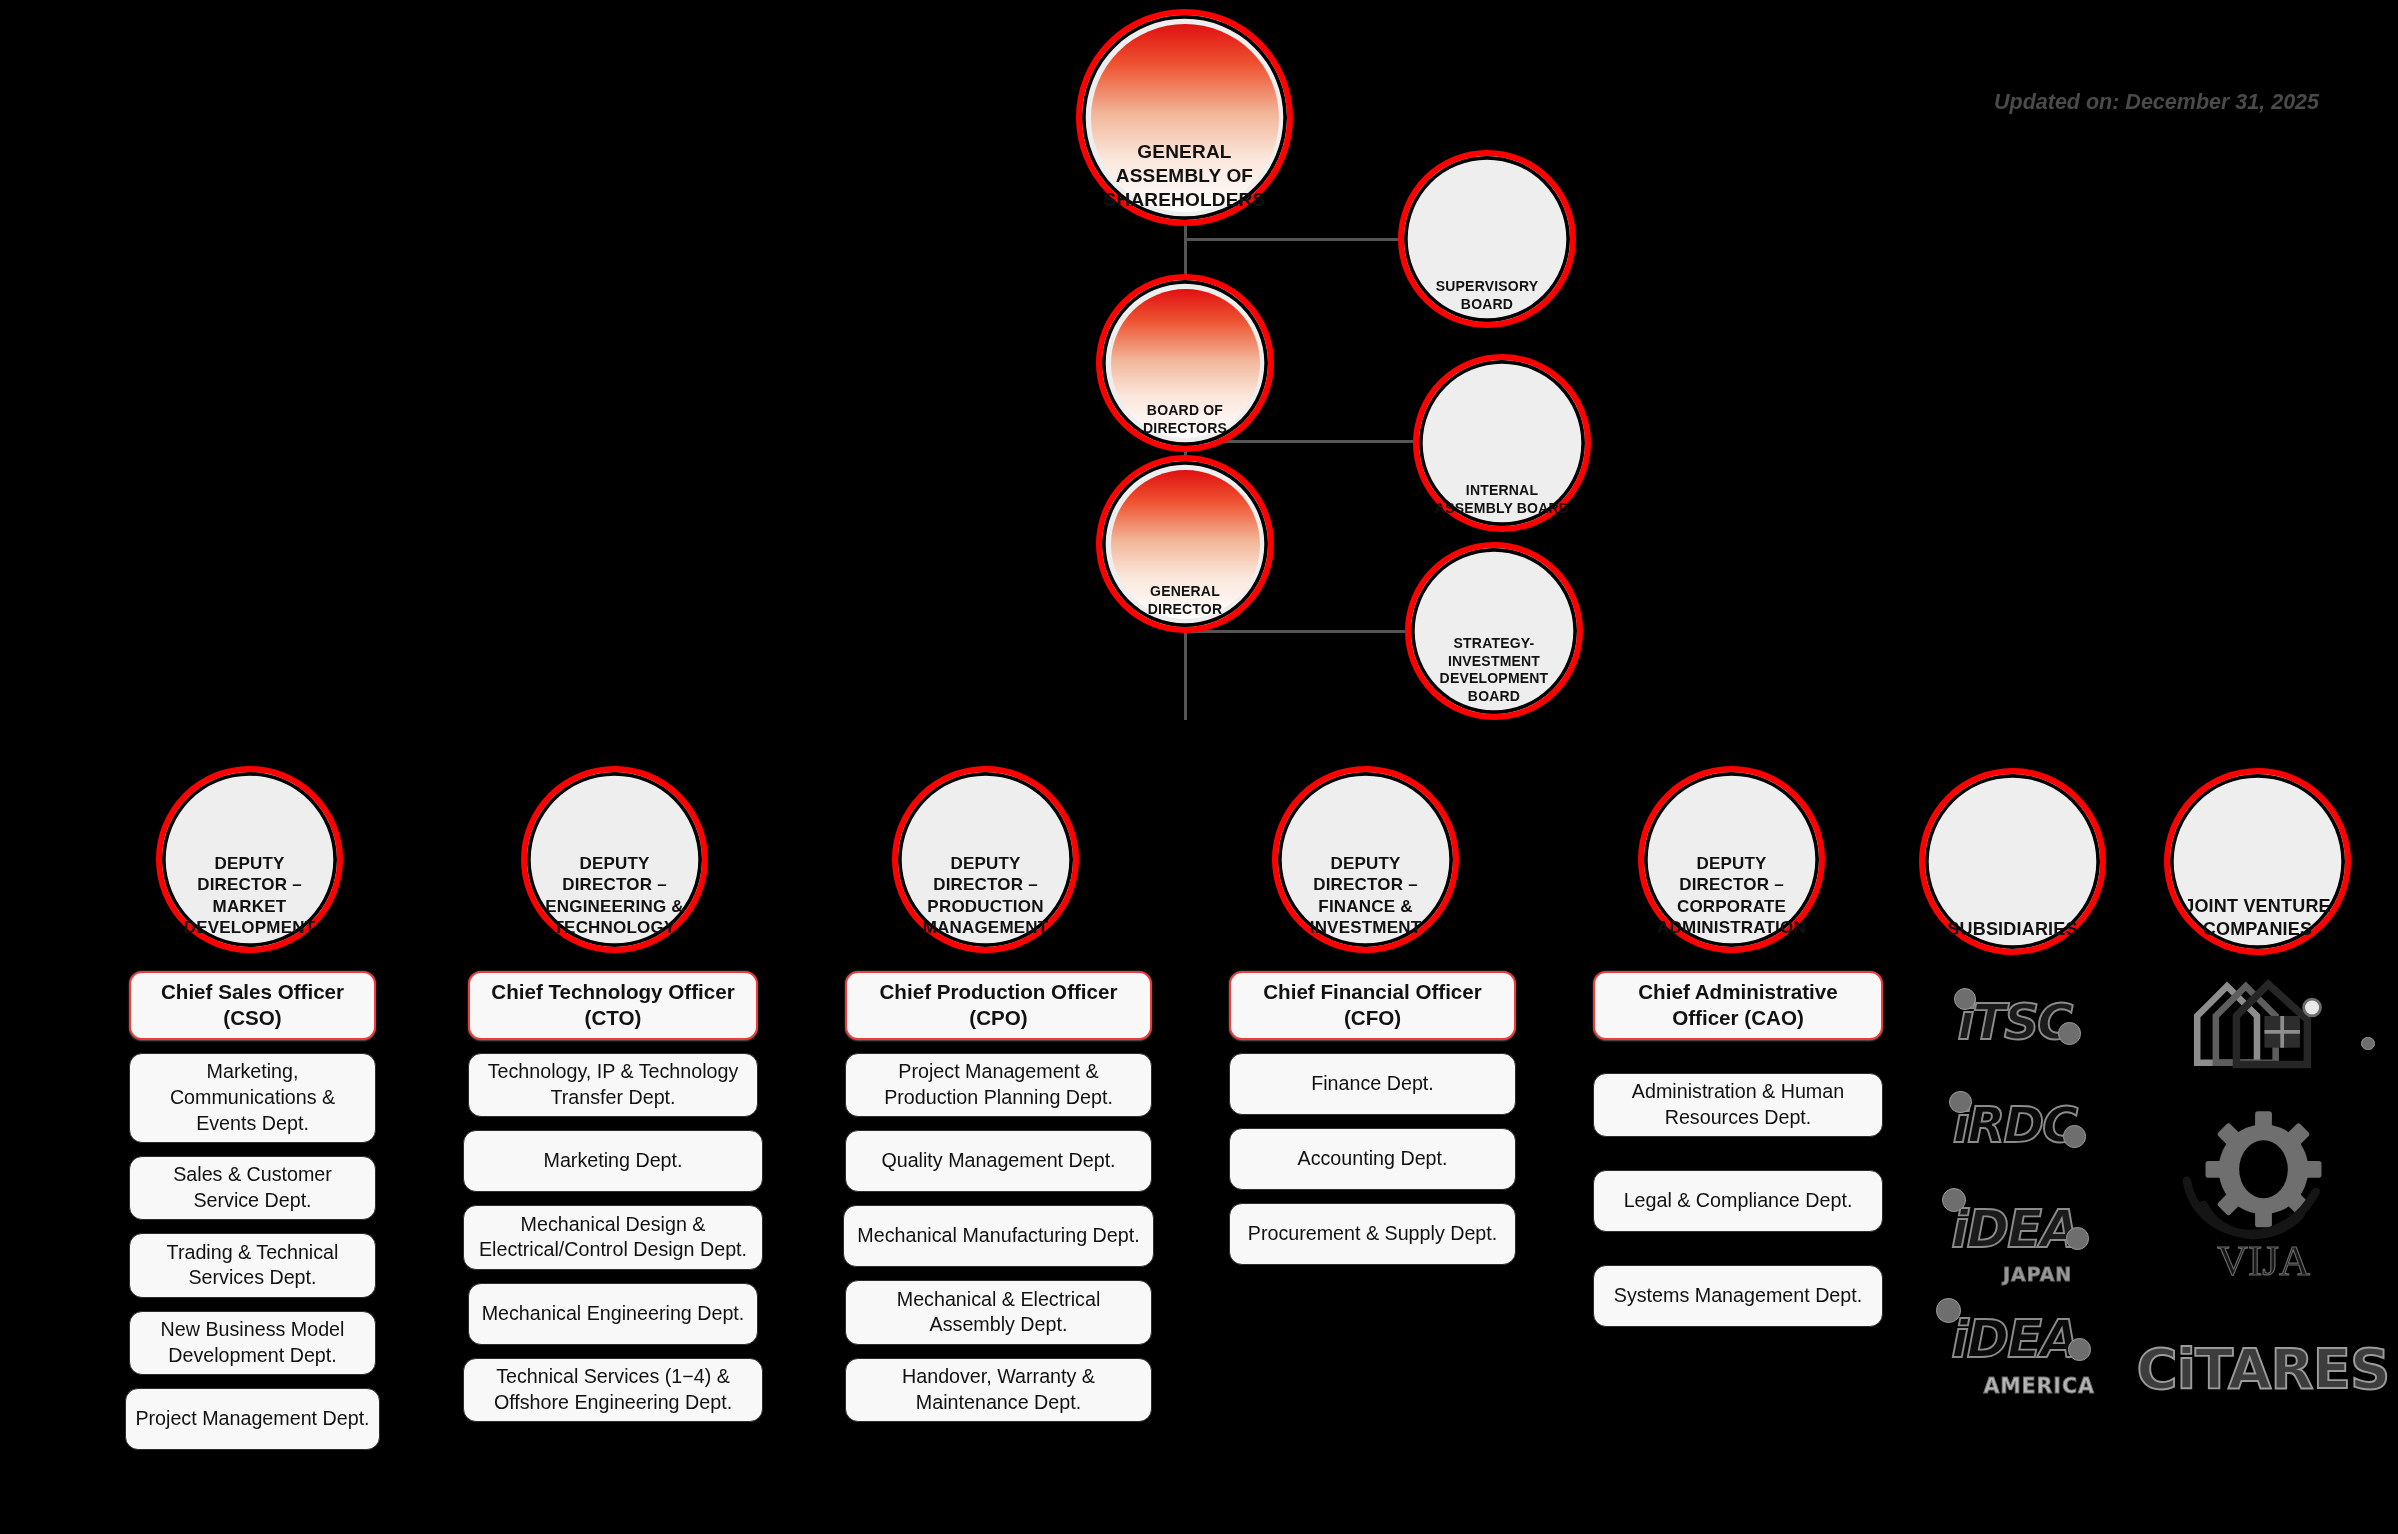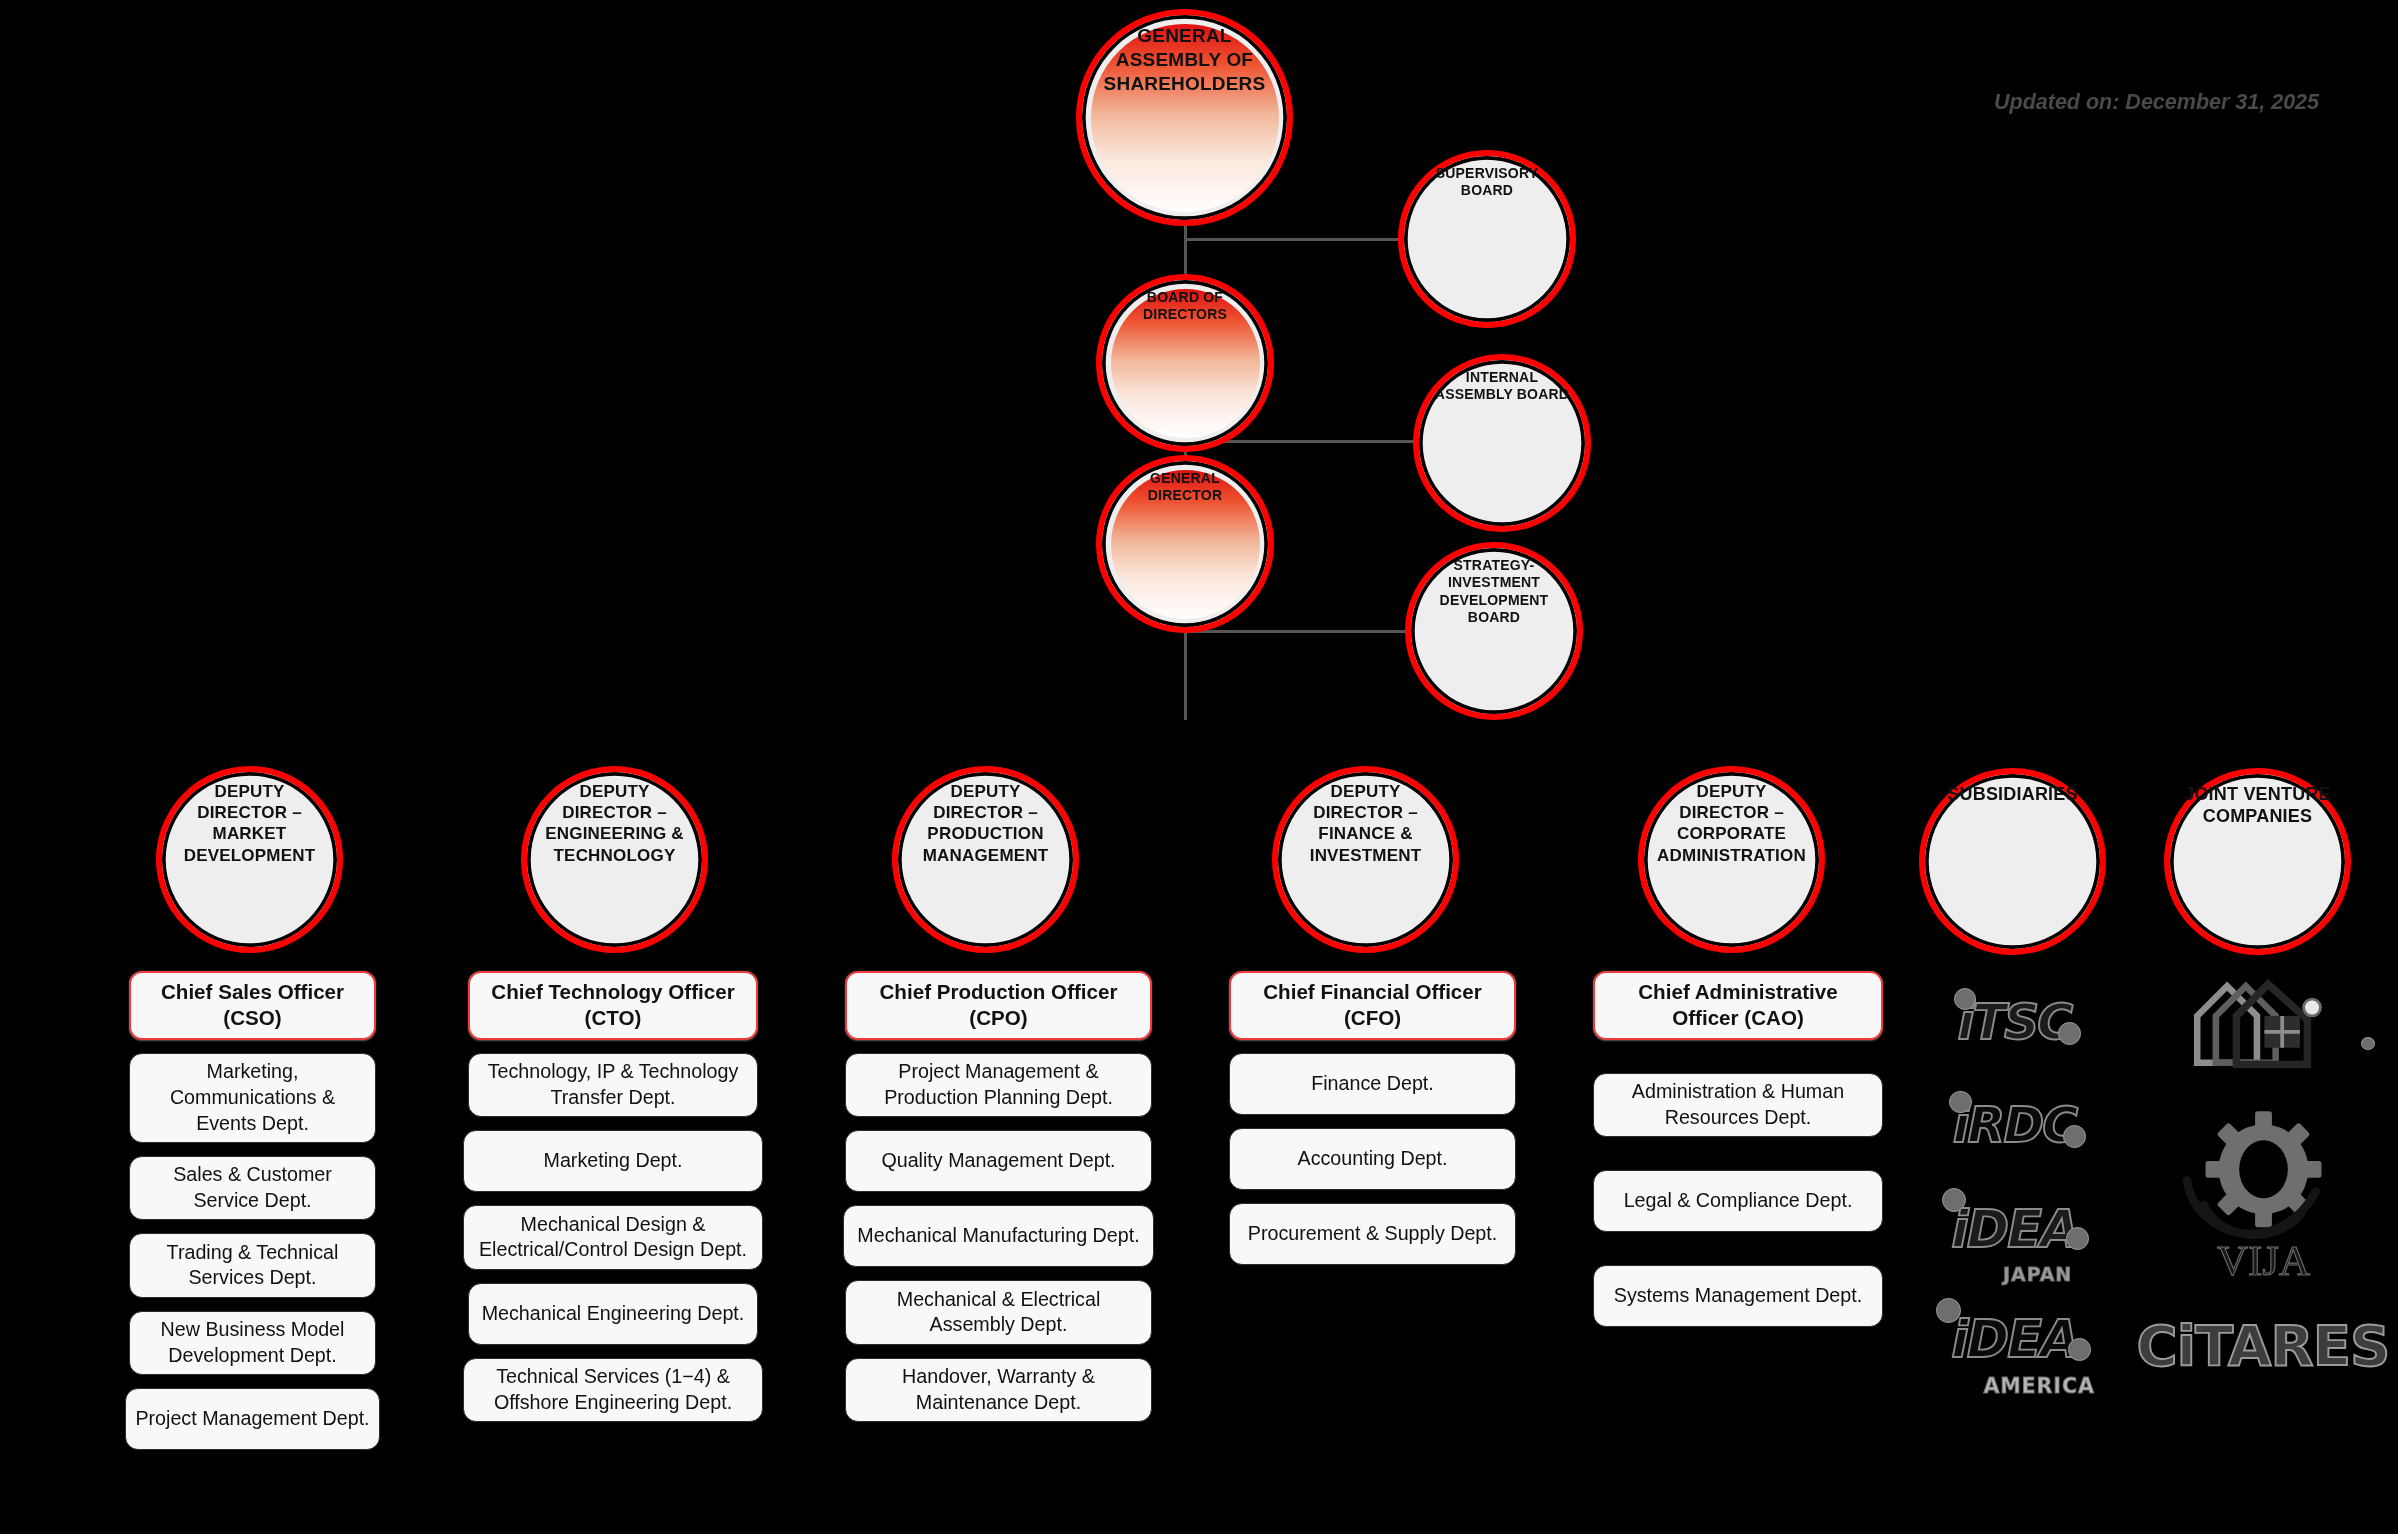--- a/index.html
+++ b/index.html
@@ -43,21 +43,21 @@
     justify-content: center;
     text-align: center;
     box-shadow: inset 0 0 0 3.7px #000000;
     background: #eeeeee;
   }
   .node-circle .inner {
     border-radius: 50%;
     width: calc(100% - 17px);
     height: calc(100% - 17px);
     display: flex;
-    align-items: flex-start;
+    align-items: flex-end;
     justify-content: center;
     text-align: center;
     background: #eeeeee;
   }
   .node-circle.grad .inner {
     background: linear-gradient(to bottom, #e01010 0%, #ee5533 22%, #f2b79a 48%, #fbe7dc 72%, #ffffff 100%);
   }
   .node-circle .label {
     font-weight: bold;
     letter-spacing: 0.2px;
@@ -358,20 +358,20 @@
             </g>
           </g>
           <ellipse cx="0" cy="0" rx="26" ry="31" fill="#000000"></ellipse>
         </g>
         <path d="M18 84 C28 146, 116 168, 156 96" fill="none" stroke="#151515" stroke-width="9" stroke-linecap="round"></path>
         <path d="M36 110 C56 150, 112 152, 140 120" fill="none" stroke="#151515" stroke-width="9" stroke-linecap="round"></path>
         <text x="100" y="185" text-anchor="middle" font-family="'Liberation Serif', serif" font-size="46" fill="#171717" stroke="#6a6a6a" stroke-width="1.2">VIJA</text>
       </svg>
     </div>
 
-    <div class="logo-item" style="height:75px; margin-top:14px;">
+    <div class="logo-item" style="height:75px; margin-top:32px;align-items:flex-end;">
       <span style="font-family:'DejaVu Sans', sans-serif; font-weight:bold; font-size:56px;
                    letter-spacing:-0.9px; color:#3d3d3d; -webkit-text-stroke:1.9px #9b9b9b;">CiTARES</span>
     </div>
   </div>
 
 </div>
 
 
 </body></html>

